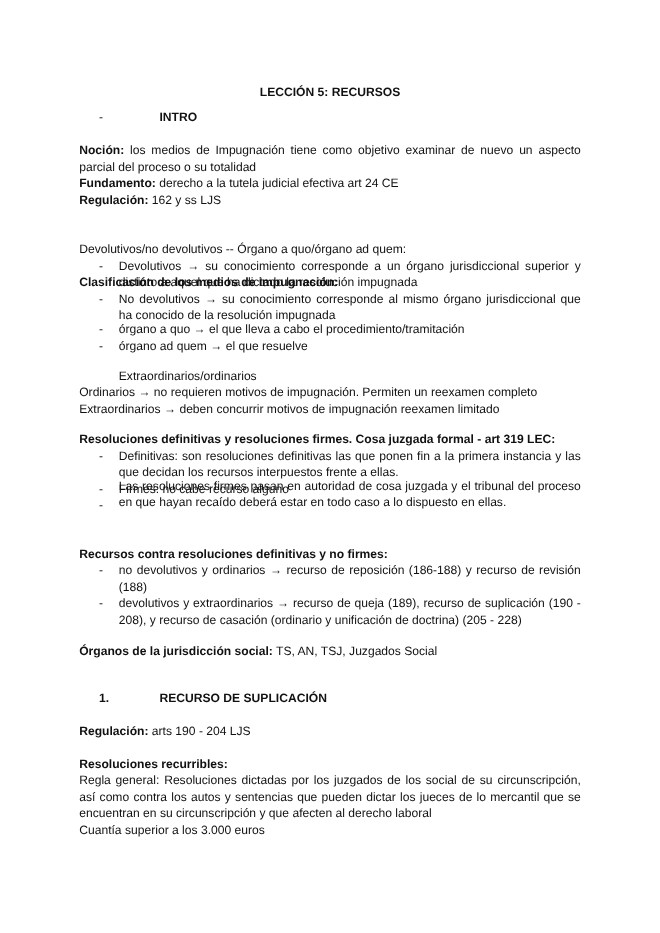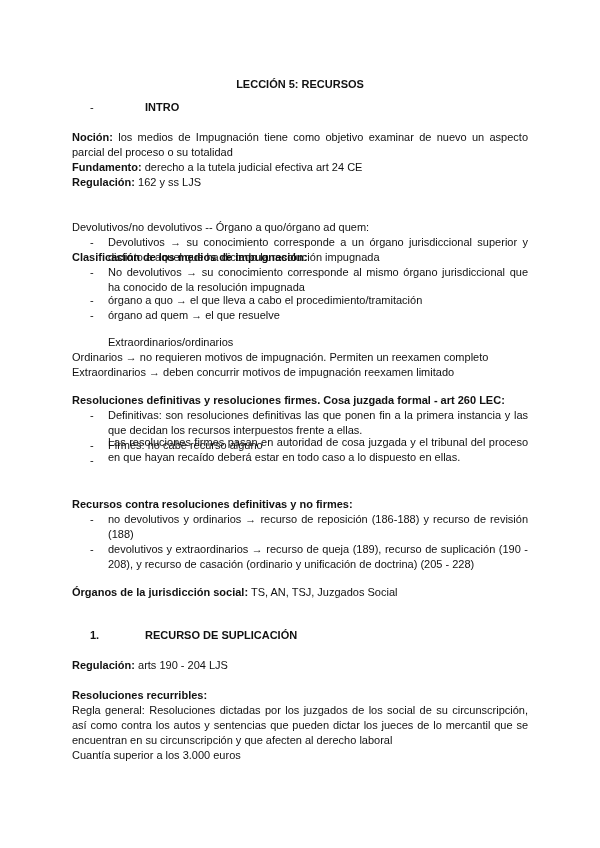--- a/index.html
+++ b/index.html
@@ -47,21 +47,21 @@
   <div class="bul" style="top:265px;">No devolutivos → su conocimiento corresponde al mismo órgano jurisdiccional que ha conocido de la resolución impugnada</div>
   <span class="dash" style="top:293px;line-height:15px;">-</span>
   <div class="bul" style="top:293px;">órgano a quo → el que lleva a cabo el procedimiento/tramitación</div>
   <span class="dash" style="top:308px;line-height:15px;">-</span>
   <div class="bul" style="top:308px;">órgano ad quem → el que resuelve</div>
 
   <div class="line" style="top:335px;left:36px;">Extraordinarios/ordinarios</div>
   <div class="line" style="top:350px;">Ordinarios → no requieren motivos de impugnación. Permiten un reexamen completo</div>
   <div class="line" style="top:365px;">Extraordinarios → deben concurrir motivos de impugnación reexamen limitado</div>
 
-  <div class="line b" style="top:393px;">Resoluciones definitivas y resoluciones firmes. Cosa juzgada formal - art 260 LEC:</div>
+  <div class="line b" style="top:393px;">Resoluciones definitivas y resoluciones firmes. Cosa juzgada formal - art 319 LEC:</div>
   <span class="dash" style="top:408px;line-height:15px;">-</span>
   <div class="bul" style="top:408px;">Definitivas: son resoluciones definitivas las que ponen fin a la primera instancia y las que decidan los recursos interpuestos frente a ellas.</div>
   <span class="dash" style="top:438px;line-height:15px;">-</span>
   <div class="bul" style="top:438px;">Firmes: no cabe recurso alguno</div>
   <span class="dash" style="top:453px;line-height:15px;">-</span>
   <div class="bul" style="top:435px;">Las resoluciones firmes pasan en autoridad de cosa juzgada y el tribunal del proceso en que hayan recaído deberá estar en todo caso a lo dispuesto en ellas.</div>
 
   <div class="line b" style="top:497px;">Recursos contra resoluciones definitivas y no firmes:</div>
   <span class="dash" style="top:512px;line-height:15px;">-</span>
   <div class="bul" style="top:512px;">no devolutivos y ordinarios → recurso de reposición (186-188) y recurso de revisión (188)</div>

